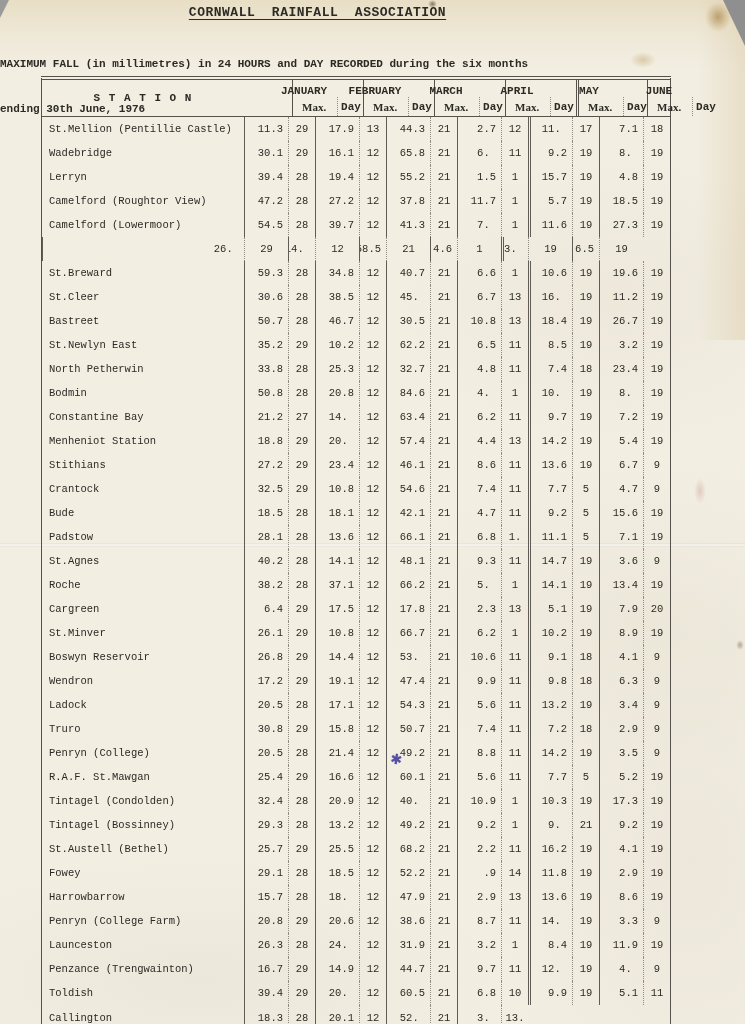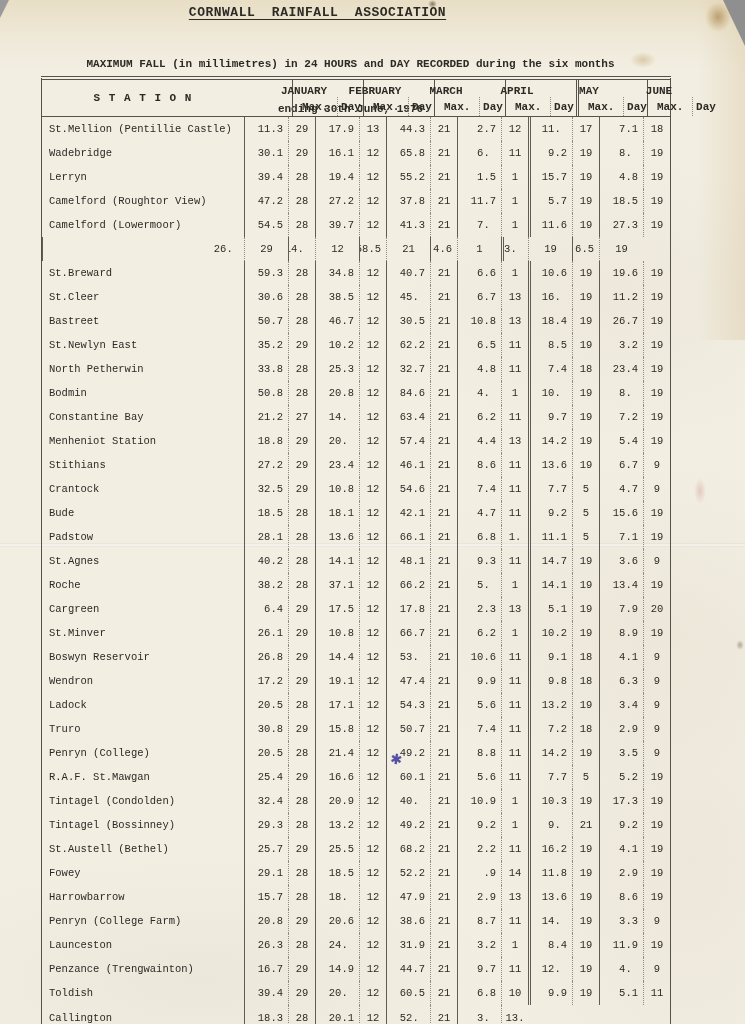--- a/index.html
+++ b/index.html
@@ -35,33 +35,33 @@
     background:
       radial-gradient(220px 140px at 620px 300px,rgba(190,178,150,.10),transparent),
       radial-gradient(260px 160px at 640px 620px,rgba(190,178,150,.10),transparent),
       radial-gradient(200px 300px at 690px 860px,rgba(185,172,145,.10),transparent),
       radial-gradient(300px 120px at 200px 980px,rgba(160,150,130,.08),transparent);}
   
   .title-wrap{position:absolute;top:3px;left:0;width:695px;text-align:center;}
   .title{display:inline-block;transform:translateX(-30px);
     font-size:13px;font-weight:bold;letter-spacing:.5px;white-space:pre;
     text-decoration:underline;text-underline-offset:3px;}
-  .subtitle-wrap{position:absolute;top:27px;left:0;width:669px;text-align:center;
-    font-size:11px;font-weight:bold;line-height:15px;white-space:pre;margin-left:16px;}
+  .subtitle-wrap{position:absolute;top:27px;left:0;width:669px;text-align:left;
+    font-size:11px;font-weight:bold;line-height:15px;white-space:pre;}
   
   .rain-table{position:absolute;left:41px;top:76px;width:628px;box-sizing:content-box;
     border:1px solid #55524b;border-top:4px double #55524b;background:transparent;}
   .thead{display:grid;grid-template-columns:202px repeat(6,71px);
     height:36px;border-bottom:1px solid #55524b;font-size:11px;font-weight:bold;}
   .h-station{display:flex;align-items:center;justify-content:center;white-space:pre;letter-spacing:1px;}
   .mgroup{border-left:1px solid #55524b;display:flex;flex-direction:column;margin-left:48px;}
   .mgroup.dbl{border-left:3px double #55524b;}
   .mname{height:17px;display:flex;align-items:flex-end;justify-content:center;font-size:11px;}
   .subrow{flex:1;display:grid;grid-template-columns:44px 27px;}
-  .h-max{display:flex;align-items:center;padding-left:9px;box-sizing:border-box;}
+  .h-max{display:flex;align-items:center;padding-left:9px;box-sizing:border-box;font-family:Liberation Serif, serif;}
   .h-day{display:flex;align-items:center;justify-content:center;border-left:1px dotted #8f8b80;box-sizing:border-box;}
   .tbody{font-size:10.5px;}
   .trow{display:grid;grid-template-columns:202px repeat(6,44px 27px);height:24px;}
   .cell{display:flex;align-items:center;box-sizing:border-box;overflow:hidden;white-space:pre;}
   .station{padding-left:7px;}
   .vmax{justify-content:flex-end;padding-right:5px;border-left:1px solid #5f5c55;}
   .vmax.dbl{border-left:3px double #5f5c55;}
   .vday{justify-content:center;border-left:1px dotted #8f8b80;}
   .note{border-left:3px double #5f5c55;padding-left:8px;letter-spacing:.5px;font-size:10.5px;}
   

